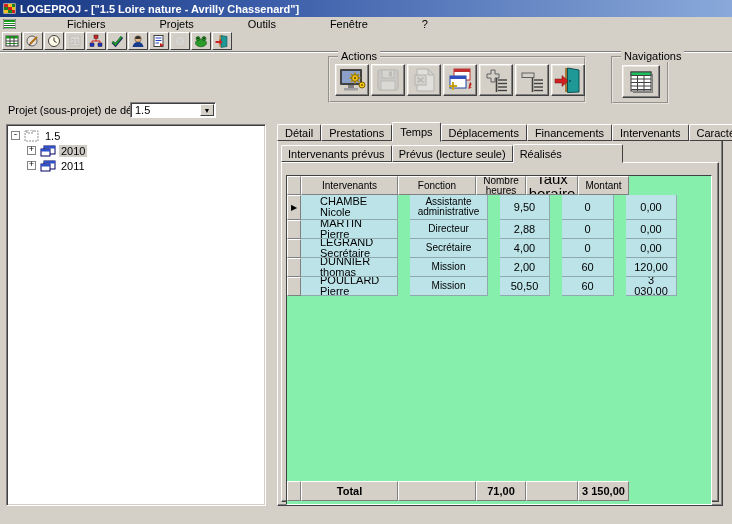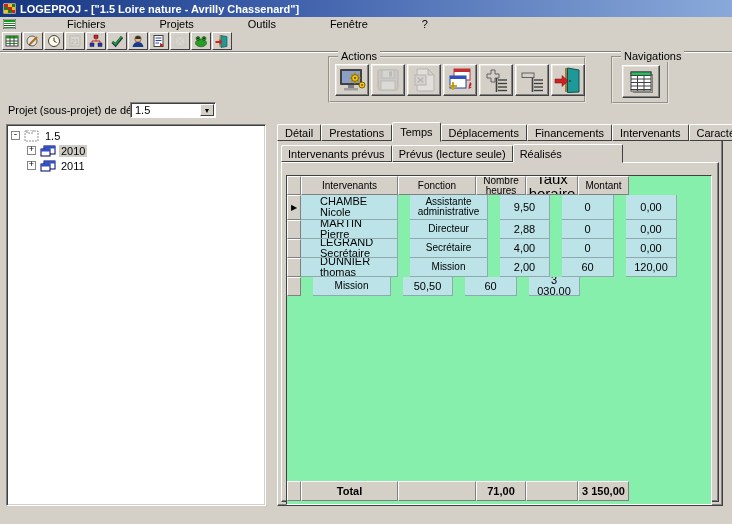--- a/index.html
+++ b/index.html
@@ -478,20 +478,21 @@
         <div class="gc c-sel selcell"></div>
         <div class="gc c-name dcell">DUNNIER thomas</div>
         <div class="gc c-fonc dcell center">Mission</div>
         <div class="gc c-nh dcell center">2,00</div>
         <div class="gc c-th dcell center">60</div>
         <div class="gc c-mt dcell center">120,00</div>
       </div>
 
       <div class="g-row r">
         <div class="gc c-sel selcell"></div>
+        <div class="gc c-name dcell">POULLARD Pierre</div>
         <div class="gc c-fonc dcell center">Mission</div>
         <div class="gc c-nh dcell center">50,50</div>
         <div class="gc c-th dcell center">60</div>
         <div class="gc c-mt dcell center">3 030,00</div>
       </div>
 
       <div class="totalrow">
         <div class="gc c-sel tcell"></div>
         <div class="gc c-name tcell">Total</div>
         <div class="gc c-fonc tcell"></div>

